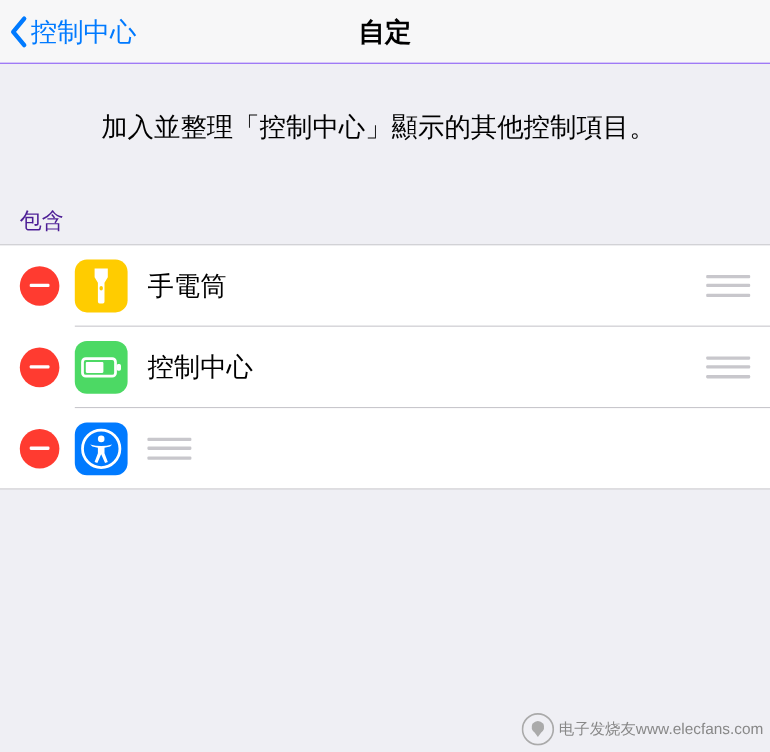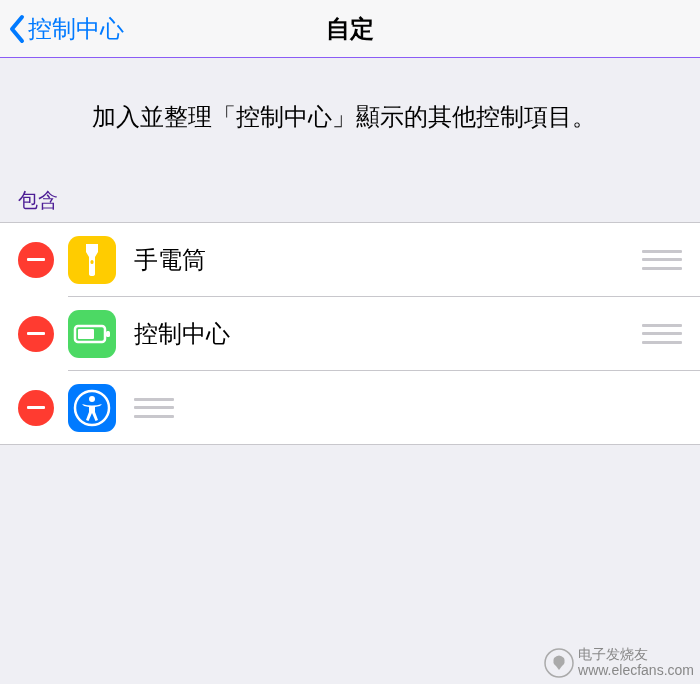--- a/index.html
+++ b/index.html
@@ -141,21 +141,21 @@
       display: flex;
       align-items: center;
       color: #888;
       font-size: 14px;
     }
     .watermark svg {
       margin-right: 4px;
     }
     .watermark .wm-text {
       display: flex;
-      flex-direction: column;
+      flex-direction: row;
       line-height: 1.1;
     }
   </style>
 </head>
 <body>
 
 <div class="nav-bar">
   <div class="back-button">
     <svg class="back-chevron" viewBox="0 0 18 30">
       <polyline points="14,3 4,15 14,27" fill="none" stroke="#007aff" stroke-width="4" stroke-linecap="round" stroke-linejoin="round"></polyline>

